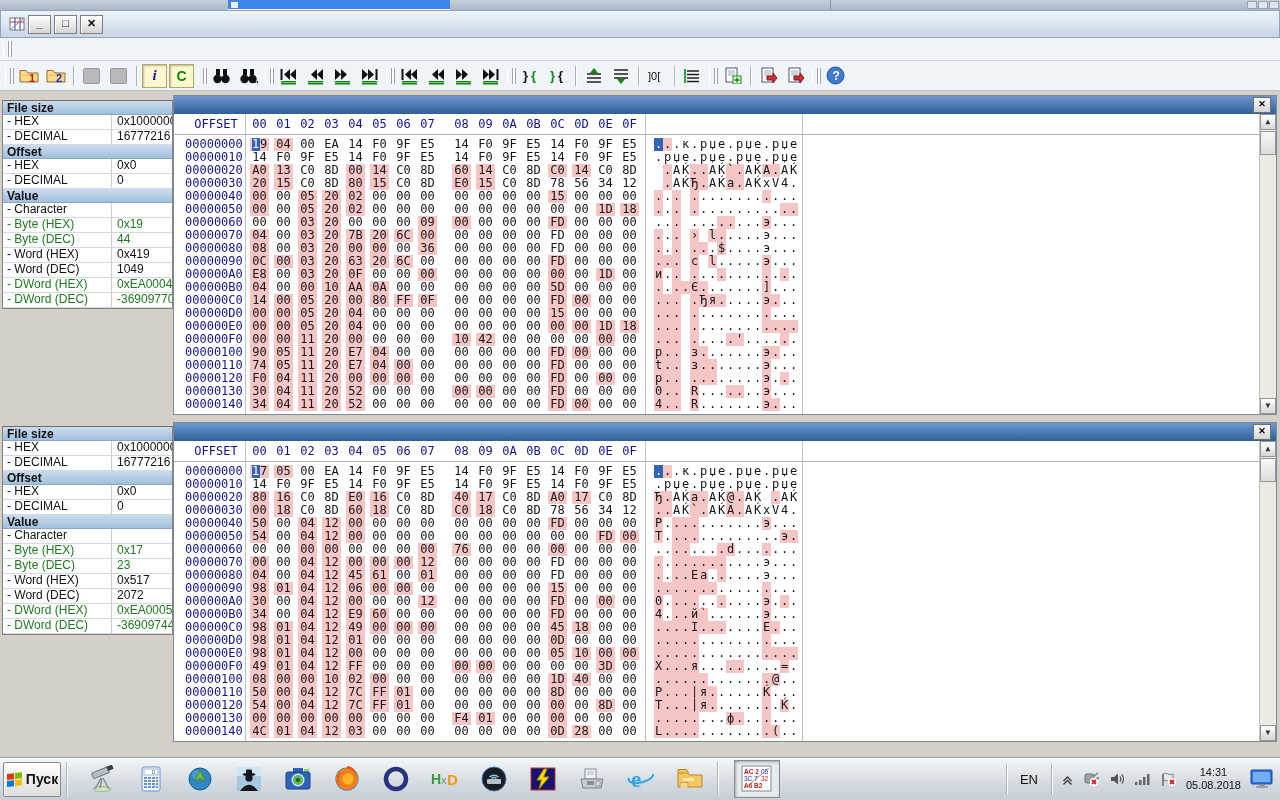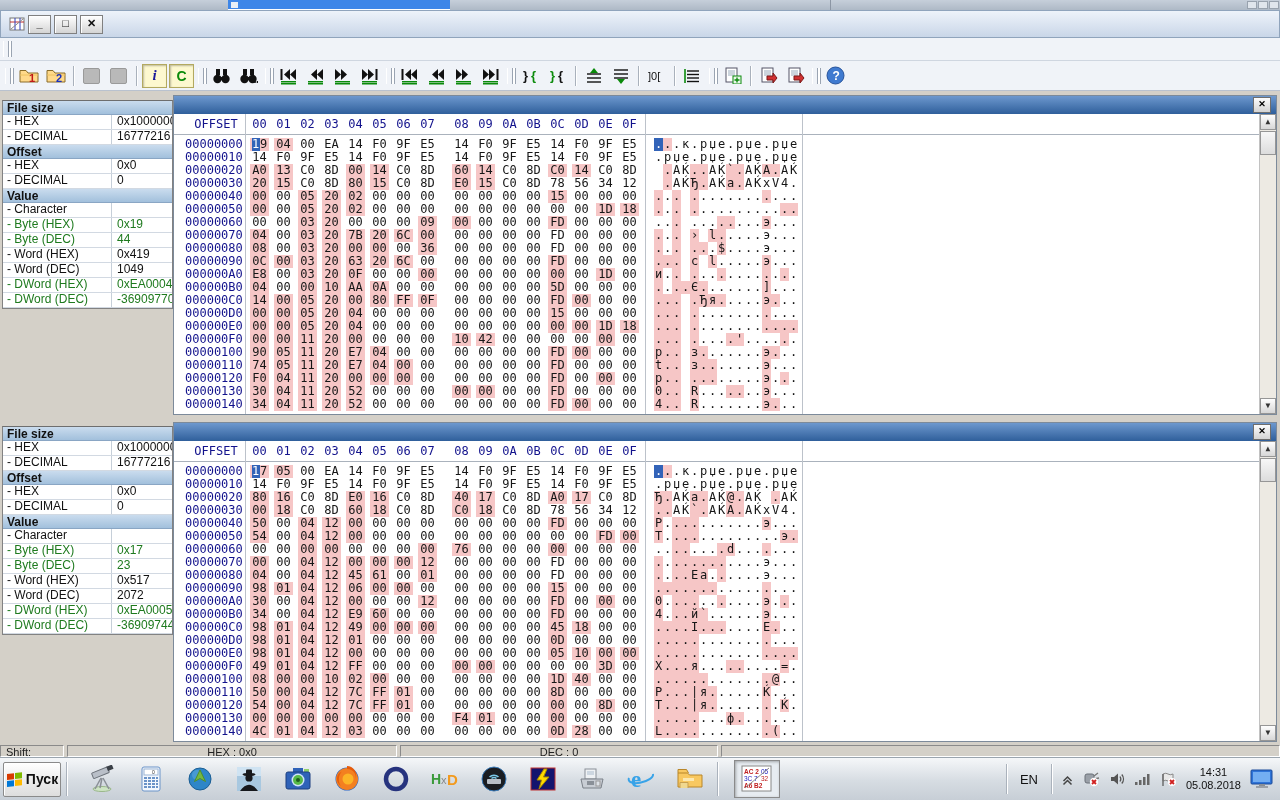--- a/index.html
+++ b/index.html
@@ -2026,26 +2026,20 @@
           </div>
           <div class="vscroll">
             <div class="sarrow up">▲</div>
             <div class="sthumb"></div>
             <div class="sarrow down">▼</div>
           </div>
         </div>
       </div>
   </div>
 
-  <div class="statusbar">
-    <span class="sb-field sb-shift">Shift:</span>
-    <span class="sb-field sb-hex">HEX : 0x0</span>
-    <span class="sb-field sb-dec">DEC : 0</span>
-    <span class="sb-field sb-rest"></span>
-  </div>
 
   <div class="taskbar">
     <button class="startbtn">
       <span style="display:flex">
           <svg width="17" height="16">
             <g transform="skewY(-6) translate(0,2)">
               <rect x="1" y="1" width="7" height="6" fill="#d83b01"></rect>
               <rect x="9" y="1" width="7" height="6" fill="#7fba00"></rect>
               <rect x="1" y="8" width="7" height="6" fill="#0078d7"></rect>
               <rect x="9" y="8" width="7" height="6" fill="#ffb900"></rect>

